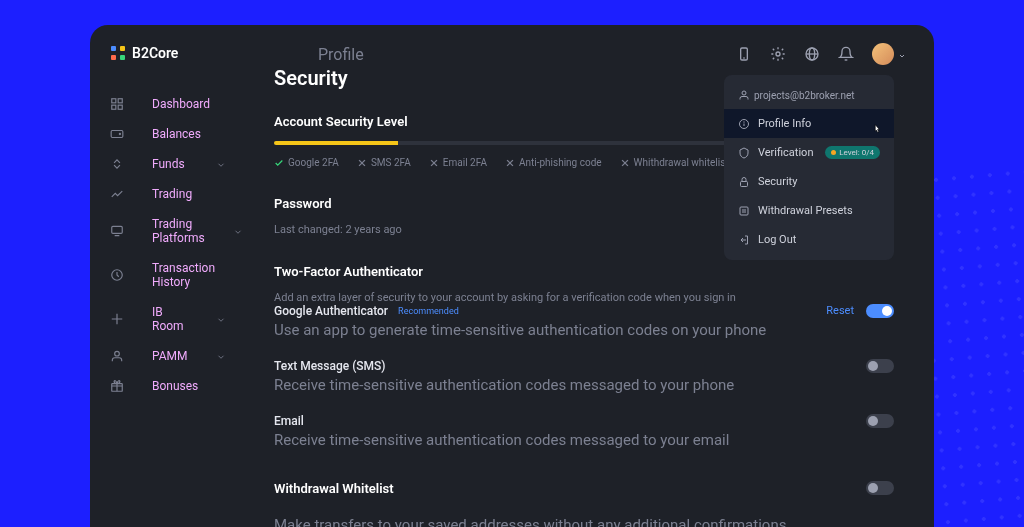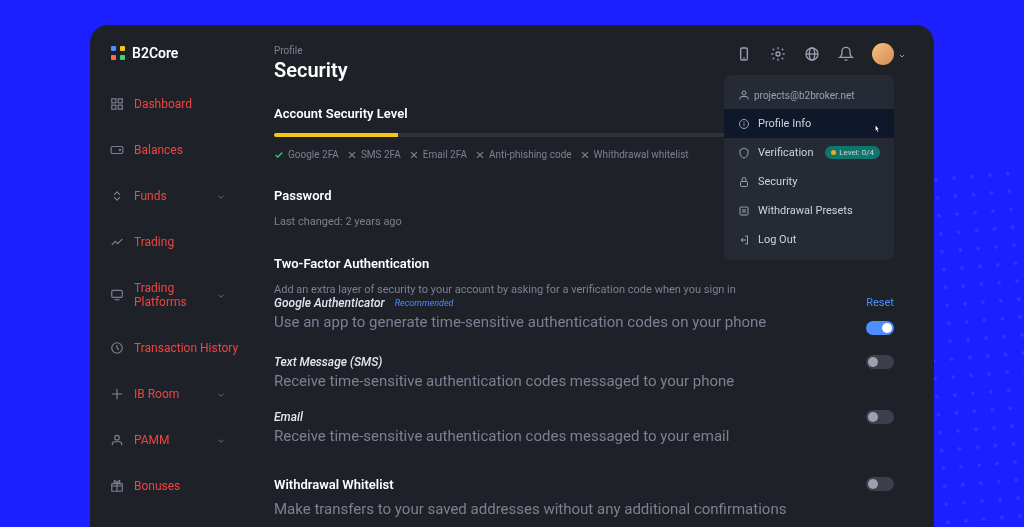--- a/index.html
+++ b/index.html
@@ -49,27 +49,26 @@
 }
 .logo-icon {
   width: 16px;
   height: 16px;
   display: inline-block;
 }
 .logo-icon svg { display: block; }
 .nav-item {
   display: flex;
   align-items: center;
-  gap: 10px;
+  gap: 28px;
   padding: 8px 8px 8px 0;
-  color: #ef4444;
+  color: #f0abfc;
   font-size: 12px;
   cursor: pointer;
   position: relative;
-  margin-top: 16px;
 }
 .nav-icon {
   width: 14px;
   height: 14px;
   display: flex;
   align-items: center;
   justify-content: center;
   flex-shrink: 0;
 }
 .nav-icon svg { stroke: #7c8091; }
@@ -81,22 +80,23 @@
 }
 .chev svg { stroke: #7c8091; }
 .main {
   flex: 1;
   padding: 20px 40px 0 24px;
   overflow-y: auto;
   position: relative;
 }
 .breadcrumb {
   color: #7c8091;
-  font-size: 10px;
+  font-size: 16px;
   margin-bottom: 2px;
+  margin-left: 44px;
 }
 .page-title {
   color: #fff;
   font-size: 20px;
   font-weight: 600;
   margin-bottom: 24px;
 }
 .topbar-icons {
   position: absolute;
   top: 18px;
@@ -142,21 +142,21 @@
   overflow: hidden;
   margin-bottom: 12px;
 }
 .progress-fill {
   height: 100%;
   background: #f5c518;
   width: 20%;
 }
 .security-checks {
   display: flex;
-  gap: 8px;
+  gap: 18px;
   margin-bottom: 28px;
 }
 .check-item {
   display: flex;
   align-items: center;
   gap: 4px;
   font-size: 10px;
   color: #7c8091;
 }
 .check-icon {
@@ -194,37 +194,35 @@
 .twofa-left {
   flex: 1;
 }
 .twofa-title {
   color: #e5e7ef;
   font-size: 12px;
   font-weight: 500;
   display: flex;
   align-items: center;
   gap: 10px;
-  font-style: italic;
 }
 .recommended {
   color: #4c8dff;
   font-size: 9px;
   font-weight: 400;
 }
 .twofa-desc {
   color: #7c8091;
   font-size: 15px;
   margin-top: 3px;
 }
 .twofa-right {
   display: flex;
-  align-items: center;
+  align-items: flex-start;
   gap: 12px;
-  flex-direction: column;
 }
 .reset-link {
   color: #4c8dff;
   font-size: 11px;
   cursor: pointer;
 }
 .toggle {
   width: 28px;
   height: 14px;
   border-radius: 7px;
@@ -514,21 +512,21 @@
     </div>
 
     <div class="password-row">
       <div>
         <div class="section-title">Password</div>
         <div class="subtitle">Last changed: 2 years ago</div>
       </div>
       <button class="btn-outline">Change Password</button>
     </div>
 
-    <div class="section-title">Two-Factor Authentication</div>
+    <div class="section-title">Two-Factor Authenticator</div>
     <div class="subtitle" style="">Add an extra layer of security to your account by asking for a verification code when you sign in</div>
 
     <div class="twofa-item">
       <div class="twofa-left">
         <div class="twofa-title">
           <span>Google Authenticator</span>
           <span class="recommended">Recommended</span>
         </div>
         <div class="twofa-desc">Use an app to generate time-sensitive authentication codes on your phone</div>
       </div>
@@ -565,21 +563,21 @@
         <div class="toggle off">
             <div class="toggle-knob"></div>
           </div>
       </div>
     </div>
 
     <div style="height:12px"></div>
 
     <div class="twofa-item">
       <div class="twofa-left">
-        <div class="section-title" style="margin-bottom:8px">Withdrawal Whitelist</div>
+        <div class="section-title" style="margin-bottom:20px">Withdrawal Whitelist</div>
         <div class="twofa-desc">Make transfers to your saved addresses without any additional confirmations</div>
       </div>
       <div class="twofa-right">
         <div class="toggle off">
             <div class="toggle-knob"></div>
           </div>
       </div>
     </div>
 
     <div class="dropdown">

